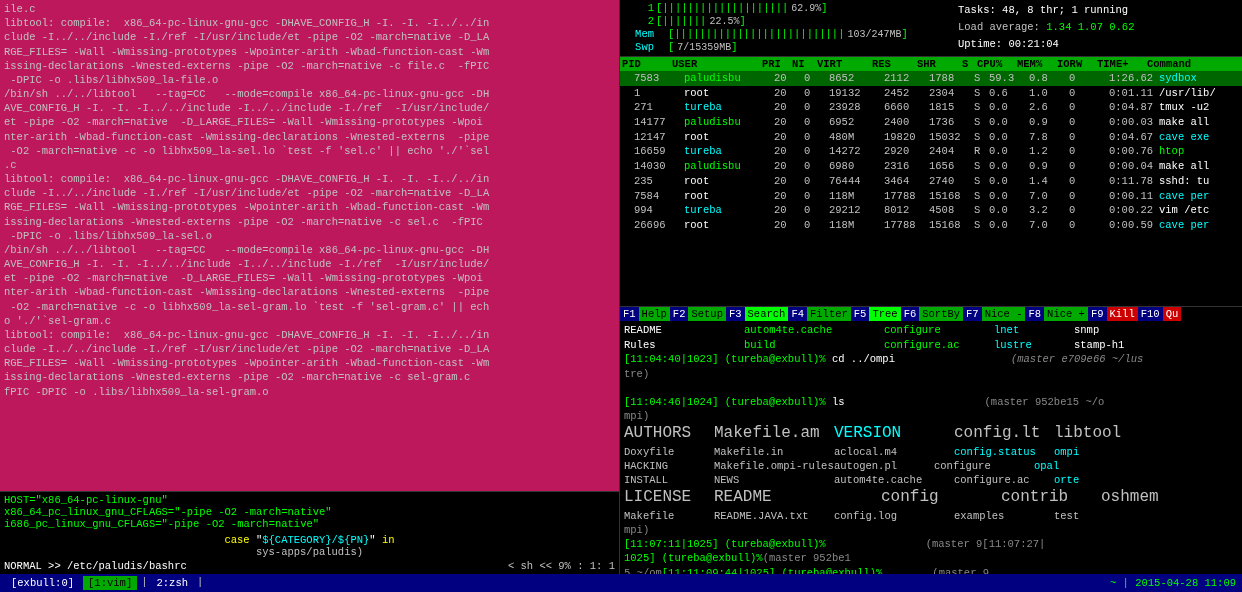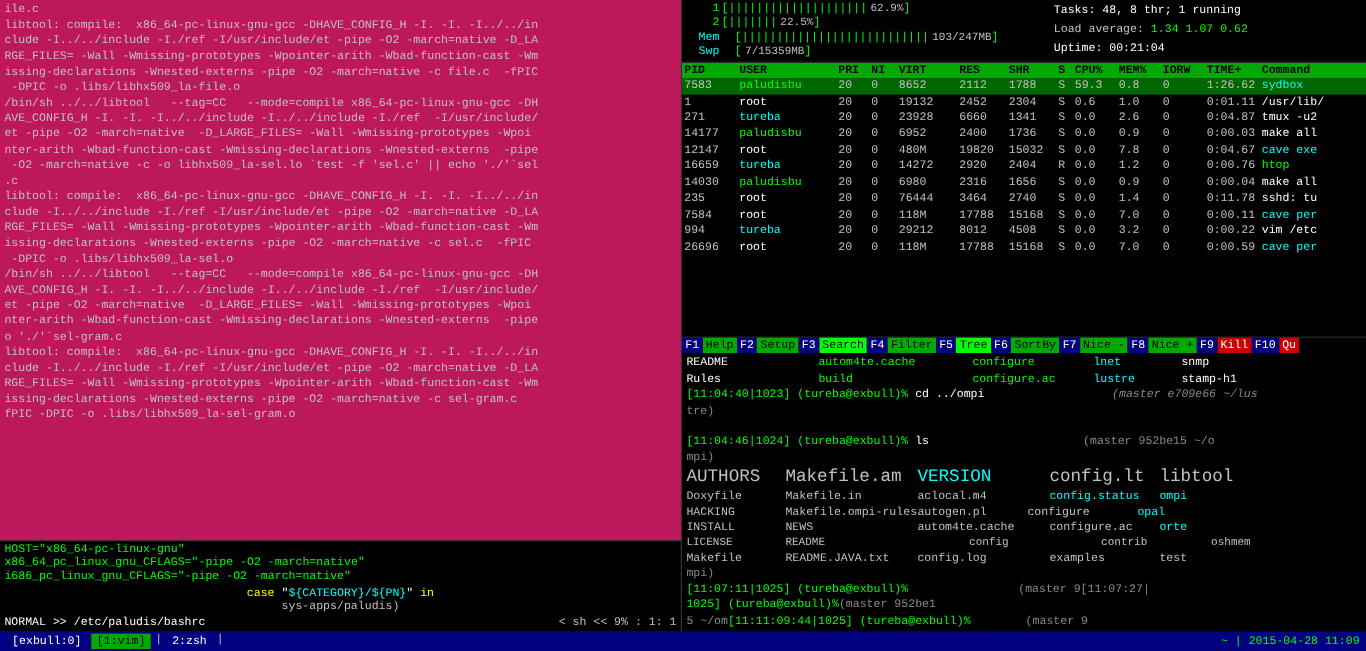--- a/index.html
+++ b/index.html
@@ -109,21 +109,21 @@
     .process-header .col-s { width: 15px; }
     .process-header .col-cpu { width: 40px; }
     .process-header .col-mem { width: 40px; }
     .process-header .col-iorw { width: 40px; }
     .process-header .col-time { width: 50px; }
     .process-header .col-cmd { flex: 1; }
 
     .process-row {
       display: flex;
       font-size: 10.5px;
-      padding: 0 2px;
+      padding: 0 14px;
       line-height: 1.4;
     }
     .process-row.selected { background: #006600; }
     .process-row .col-pid { width: 50px; color: #c0c0c0; }
     .process-row .col-user { width: 90px; }
     .process-row .col-pri { width: 30px; color: #c0c0c0; }
     .process-row .col-ni { width: 25px; color: #c0c0c0; }
     .process-row .col-virt { width: 55px; color: #c0c0c0; }
     .process-row .col-res { width: 45px; color: #c0c0c0; }
     .process-row .col-shr { width: 45px; color: #c0c0c0; }
@@ -219,20 +219,21 @@
       <div class="term-line">.c</div>
       <div class="term-line">libtool: compile:  x86_64-pc-linux-gnu-gcc -DHAVE_CONFIG_H -I. -I. -I../../in</div>
       <div class="term-line">clude -I../../include -I./ref -I/usr/include/et -pipe -O2 -march=native -D_LA</div>
       <div class="term-line">RGE_FILES= -Wall -Wmissing-prototypes -Wpointer-arith -Wbad-function-cast -Wm</div>
       <div class="term-line">issing-declarations -Wnested-externs -pipe -O2 -march=native -c sel.c  -fPIC</div>
       <div class="term-line"> -DPIC -o .libs/libhx509_la-sel.o</div>
       <div class="term-line">/bin/sh ../../libtool   --tag=CC   --mode=compile x86_64-pc-linux-gnu-gcc -DH</div>
       <div class="term-line">AVE_CONFIG_H -I. -I. -I../../include -I../../include -I./ref  -I/usr/include/</div>
       <div class="term-line">et -pipe -O2 -march=native  -D_LARGE_FILES= -Wall -Wmissing-prototypes -Wpoi</div>
       <div class="term-line">nter-arith -Wbad-function-cast -Wmissing-declarations -Wnested-externs  -pipe</div>
+      <div class="term-line"> -O2 -march=native -c -o libhx509_la-sel-gram.lo `test -f 'sel-gram.c' || ech</div>
       <div class="term-line">o './'`sel-gram.c</div>
       <div class="term-line">libtool: compile:  x86_64-pc-linux-gnu-gcc -DHAVE_CONFIG_H -I. -I. -I../../in</div>
       <div class="term-line">clude -I../../include -I./ref -I/usr/include/et -pipe -O2 -march=native -D_LA</div>
       <div class="term-line">RGE_FILES= -Wall -Wmissing-prototypes -Wpointer-arith -Wbad-function-cast -Wm</div>
       <div class="term-line">issing-declarations -Wnested-externs -pipe -O2 -march=native -c sel-gram.c</div>
       <div class="term-line">fPIC -DPIC -o .libs/libhx509_la-sel-gram.o</div>
     </div>
     <div class="left-panel-bottom-full">
       <div style="padding: 2px 4px; background:#000;">
         <div style="color:#00ff00; font-size:10.5px;"><span style="color:#00ff00;">HOST="x86_64-pc-linux-gnu"</span></div>
@@ -338,21 +339,21 @@
     <span class="col-time">0:01.11</span>
     <span class="col-cmd" style="color:#ffffff">/usr/lib/</span>
   </div>
           <div class="process-row">
     <span class="col-pid">271</span>
     <span class="col-user" style="color:#00ffff">tureba</span>
     <span class="col-pri">20</span>
     <span class="col-ni">0</span>
     <span class="col-virt">23928</span>
     <span class="col-res">6660</span>
-    <span class="col-shr">1341</span>
+    <span class="col-shr">1815</span>
     <span class="col-s">S</span>
     <span class="col-cpu">0.0</span>
     <span class="col-mem">2.6</span>
     <span class="col-iorw">0</span>
     <span class="col-time">0:04.87</span>
     <span class="col-cmd" style="color:#ffffff">tmux -u2</span>
   </div>
           <div class="process-row">
     <span class="col-pid">14177</span>
     <span class="col-user" style="color:#00ff00">paludisbu</span>
@@ -560,21 +561,21 @@
           <span style="width:100px;">configure</span>
           <span style="color:#00ffff;">opal</span>
       </div>
       <div style="font-size:10.5px; line-height:1.35; color:#c0c0c0; display:flex; flex-wrap:wrap;">
         <span style="width:90px;">INSTALL</span>
           <span style="width:120px;">NEWS</span>
           <span style="width:120px;">autom4te.cache</span>
           <span style="width:100px;">configure.ac</span>
           <span style="color:#00ffff;">orte</span>
       </div>
-      <div style="font-size:10px; line-height:1.35; color:#c0c0c0; display:flex; flex-wrap:wrap;">
+      <div style="font-size:16px; line-height:1.35; color:#c0c0c0; display:flex; flex-wrap:wrap;">
         <span style="width:90px;">LICENSE</span>
           <span style="width:120px;">README</span>
           <span style="width:120px;margin-left:47px;">config</span>
           <span style="width:100px;">contrib</span>
           <span>oshmem</span>
       </div>
       <div style="font-size:10.5px; line-height:1.35; color:#c0c0c0; display:flex; flex-wrap:wrap;">
         <span style="width:90px;">Makefile</span>
           <span style="width:120px;">README.JAVA.txt</span>
           <span style="width:120px;">config.log</span>

